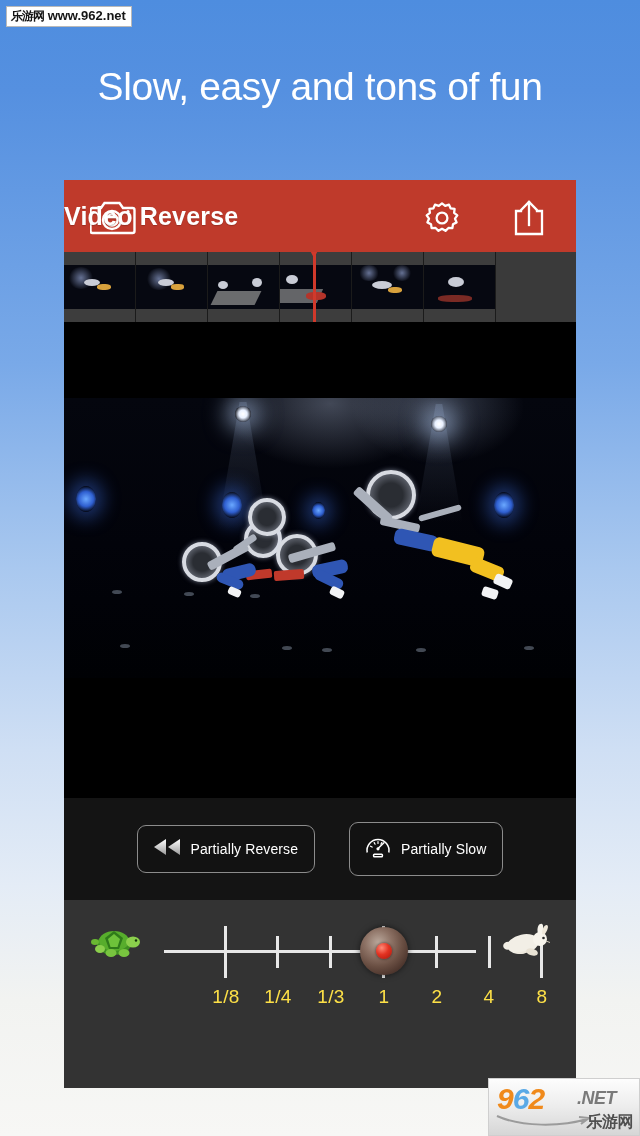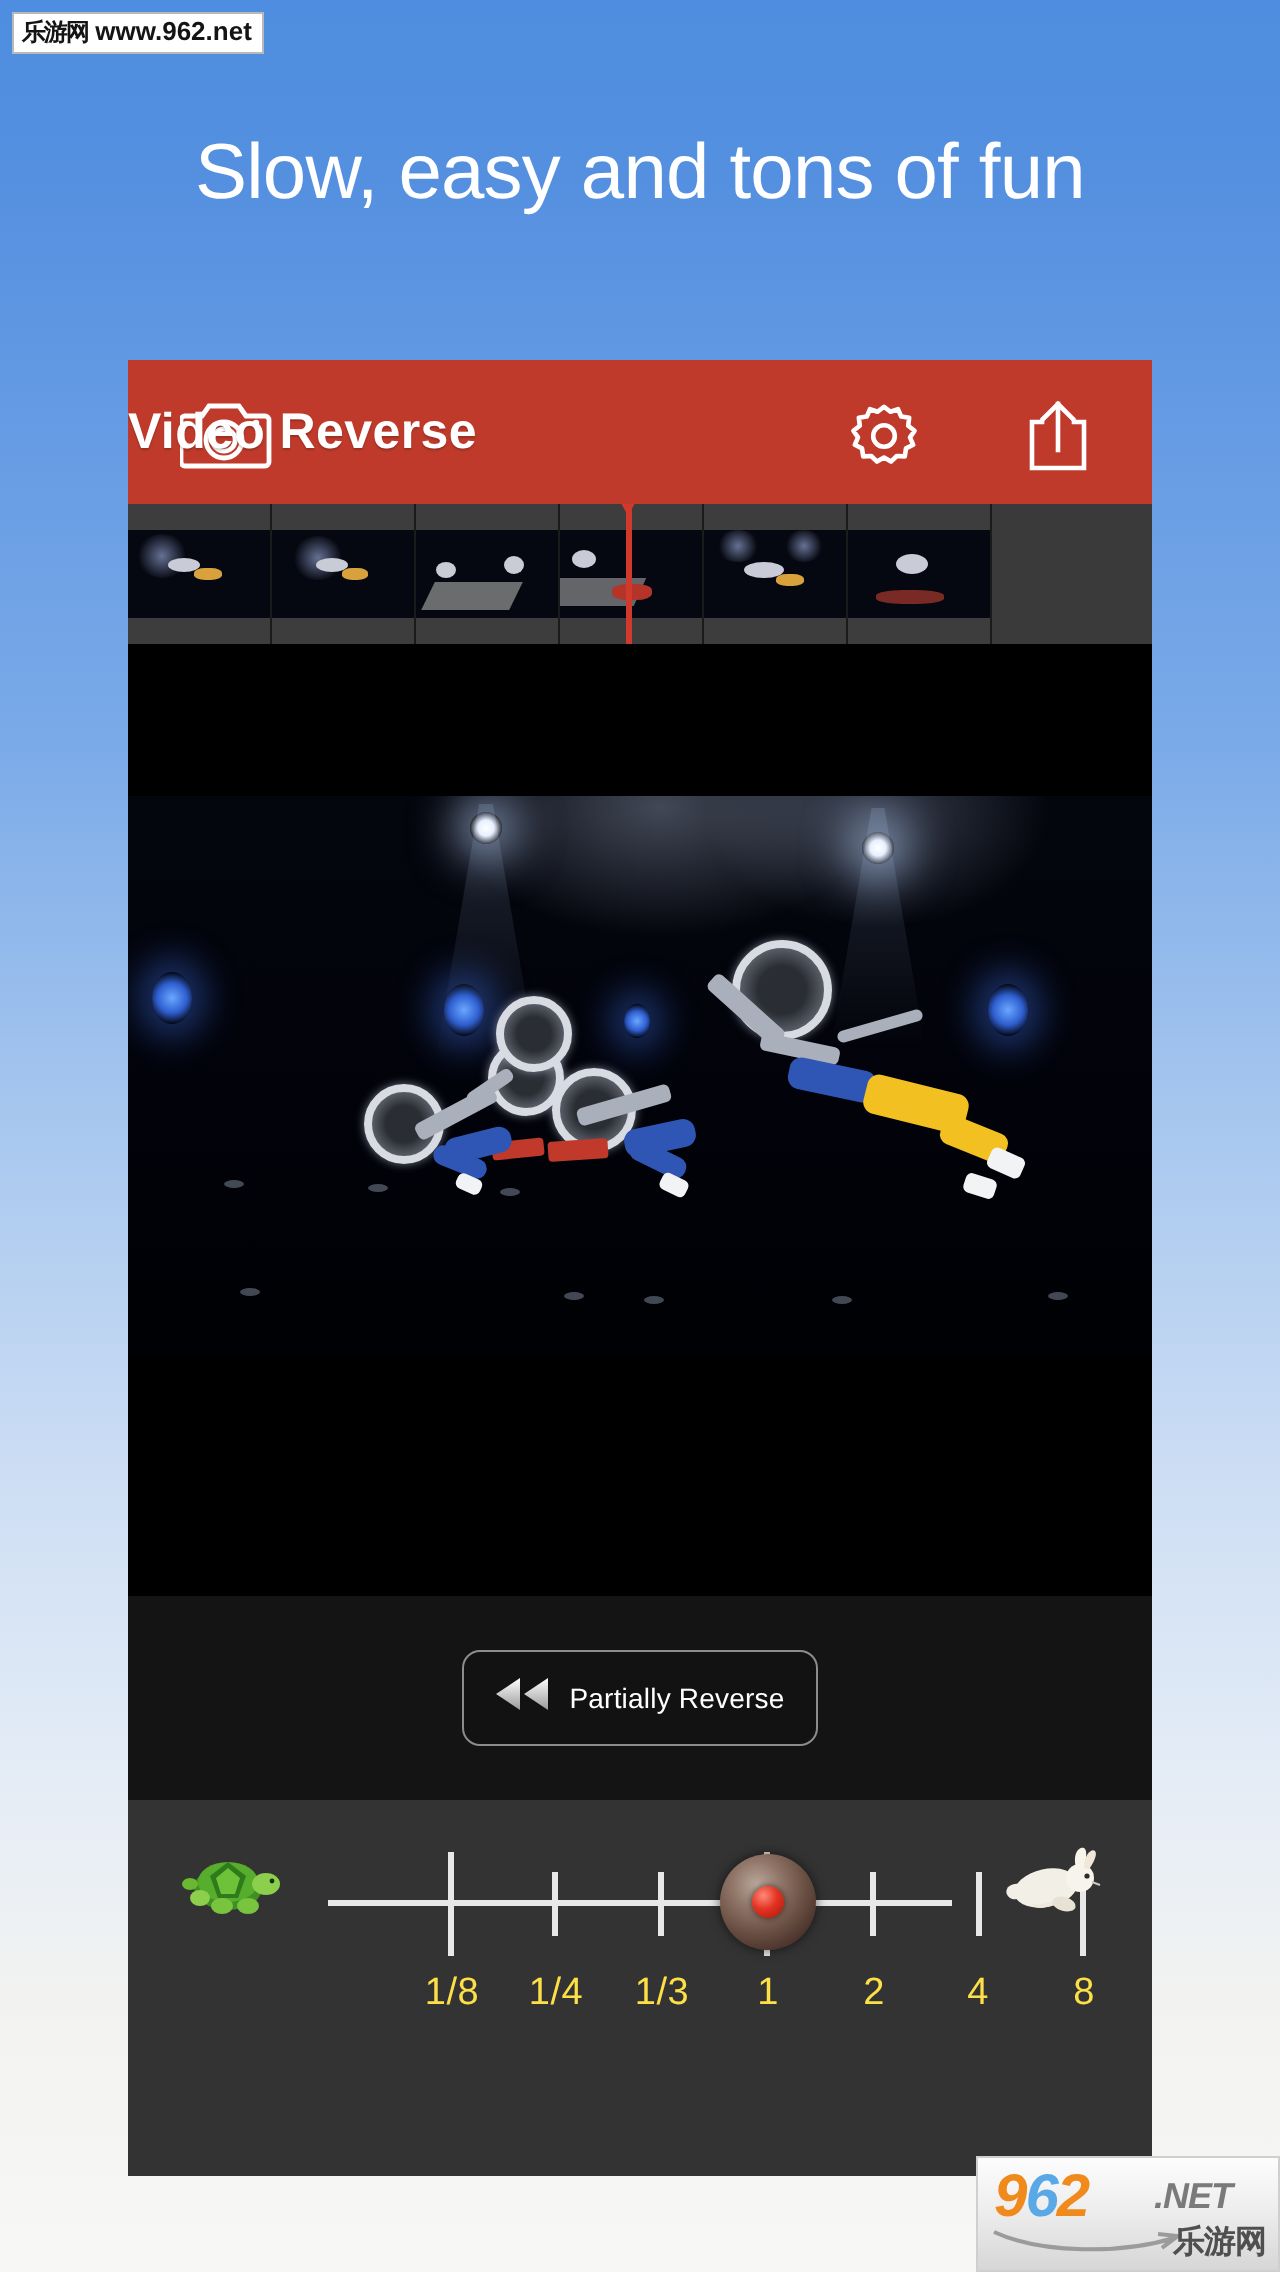--- a/index.html
+++ b/index.html
@@ -531,20 +531,32 @@
               <stop offset="1" stop-color="#9a9a9a"></stop>
             </linearGradient>
           </defs>
           <path d="M14 2 L14 18 L2 10 Z" fill="url(#gRw)"></path>
           <path d="M28 2 L28 18 L16 10 Z" fill="url(#gRw)"></path>
         </svg>
       </span>
       <span class="lbl">Partially Reverse</span>
     </div>
 
+    <div class="mode-btn">
+      <span>
+        <svg width="28" height="26" viewBox="0 0 28 26" fill="none" stroke="#ffffff" stroke-width="1.5">
+          <path d="M3.2 18.5 A11 11 0 1 1 24.8 18.5"></path>
+          <path d="M14 14.5 L20 8.8" stroke-linecap="round"></path>
+          <circle cx="14" cy="14.8" r="1.6" fill="#ffffff" stroke="none"></circle>
+          <path d="M6.5 12.2 l1.6 0.9 M10.2 8.6 l0.9 1.6 M14 7.6 l0 1.9 M17.8 8.6 l-0.9 1.6" stroke-linecap="round" stroke-width="1.2"></path>
+          <rect x="9.6" y="20.2" width="8.8" height="2.6" rx="0.8"></rect>
+        </svg>
+      </span>
+      <span class="lbl">Partially Slow</span>
+    </div>
   </div>
 
   <div id="speed-panel">
 
     <span id="turtle-icon">
       <svg width="60" height="40" viewBox="0 0 60 40">
         <ellipse cx="28" cy="22" rx="17" ry="11" fill="#3f8f22"></ellipse>
         <ellipse cx="28" cy="19" rx="15" ry="10" fill="#57ad2c"></ellipse>
         <path d="M28 9 L37 16 L33 27 L23 27 L19 16 Z" fill="#2f7a1a"></path>
         <path d="M28 12 L34 17 L31.5 25 L24.5 25 L22 17 Z" fill="#6ec23a"></path>

